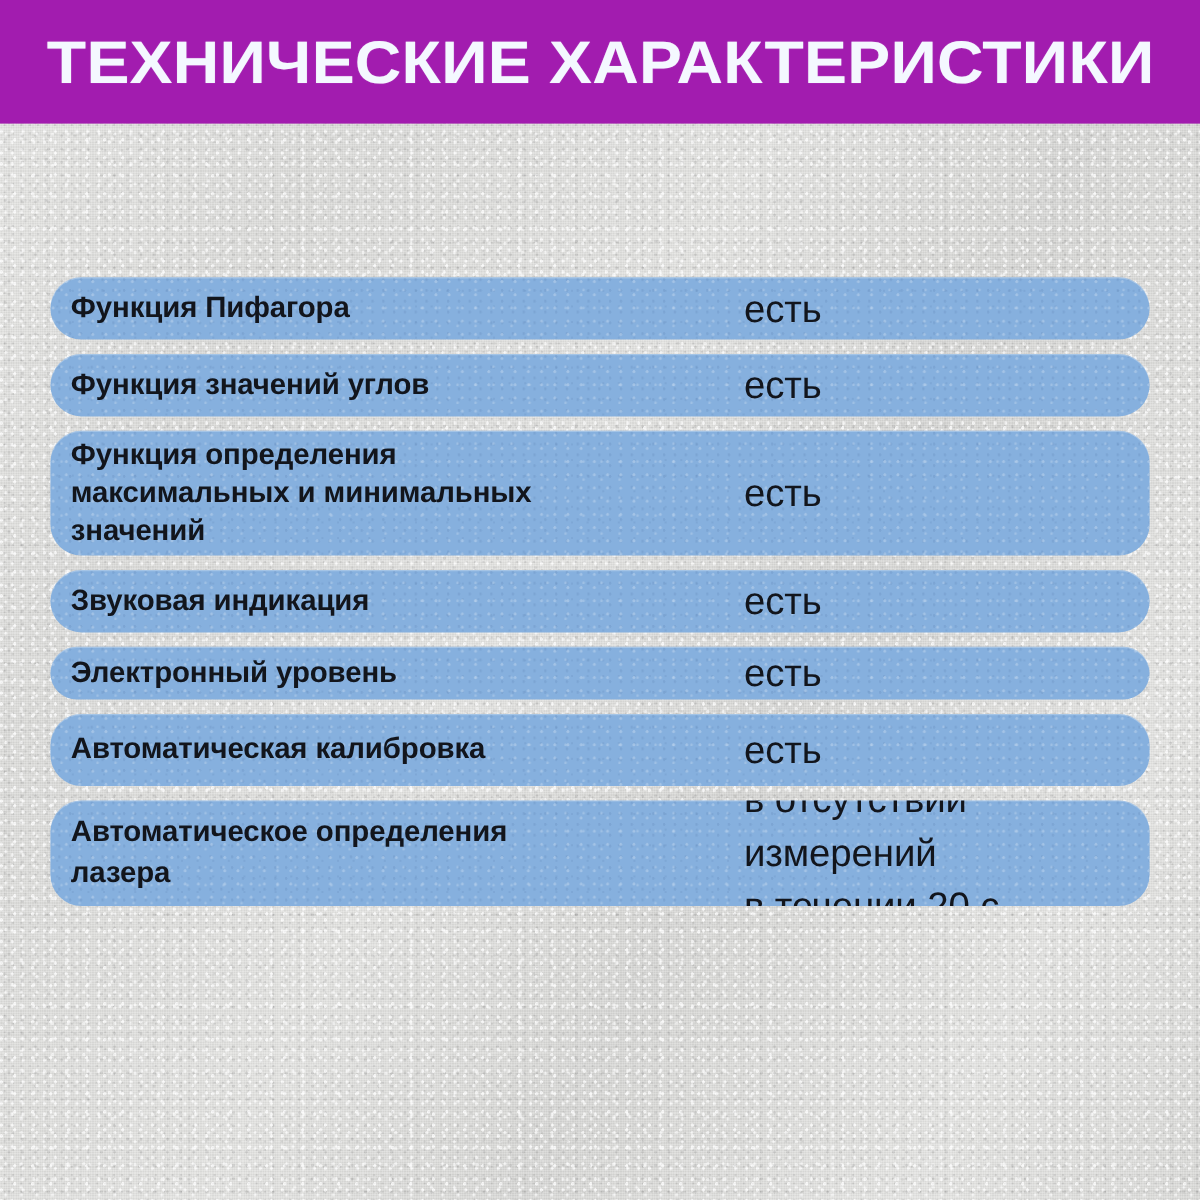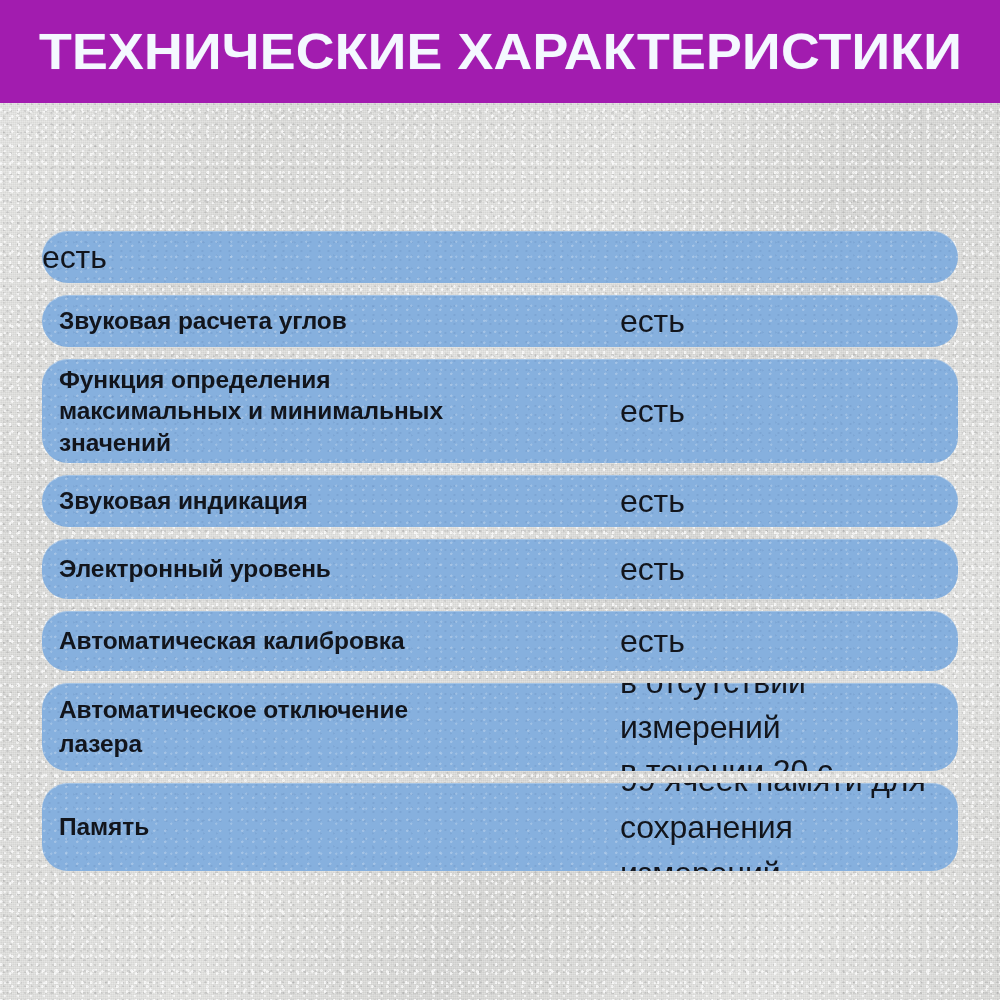--- a/index.html
+++ b/index.html
@@ -131,21 +131,21 @@
     line-height: 1.32;
     letter-spacing: -0.1px;
     padding-right: 14px;
   }
 
   
   .h1 { height: 52px; }
   .h2 { height: 52px; }
   .h3 { height: 104px; }
   .h4 { height: 52px; }
-  .h5 { height: 60px; }
+  .h5 { height: 44px; }
   .h6 { height: 60px; justify-content: space-between; }
   .h7 { height: 88px; }
   .h8 { height: 88px; }
 
   .spec-row.tall-3 .spec-label { line-height: 1.28; }
   .spec-row.tall-7 .spec-label,
   .spec-row.tall-7 .spec-value { line-height: 1.40; }
   .spec-row.tall-8 .spec-value { line-height: 1.45; }
   .pre { white-space: pre-line; }
 </style>
@@ -156,25 +156,26 @@
   <div id="grain"></div>
 </div>
 
 <div class="header-band">
   <div class="header-title" style="transform: scaleX(1.0733);">ТЕХНИЧЕСКИЕ ХАРАКТЕРИСТИКИ</div>
 </div>
 
 <div class="spec-table">
 
   <div class="spec-row h1">
+    <div class="spec-label pre">Функция Пифагора</div>
     <div class="spec-value pre">есть</div>
   </div>
 
   <div class="spec-row h2">
-    <div class="spec-label pre">Звуковая расчета углов</div>
+    <div class="spec-label pre">Функция значений углов</div>
     <div class="spec-value pre">есть</div>
   </div>
 
   <div class="spec-row h3 tall-3">
     <div class="spec-label pre">Функция определения
 максимальных и минимальных
 значений</div>
     <div class="spec-value pre">есть</div>
   </div>
 
@@ -187,25 +188,20 @@
     <div class="spec-label pre">Электронный уровень</div>
     <div class="spec-value pre">есть</div>
   </div>
 
   <div class="spec-row h6">
     <div class="spec-label pre">Автоматическая калибровка</div>
     <div class="spec-value pre">есть</div>
   </div>
 
   <div class="spec-row h7 tall-7">
-    <div class="spec-label pre">Автоматическое отключение
+    <div class="spec-label pre">Автоматическое определения
 лазера</div>
     <div class="spec-value pre">в отсутствии измерений
 в течении 20 с</div>
   </div>
 
-  <div class="spec-row h8 tall-8">
-    <div class="spec-label pre">Память</div>
-    <div class="spec-value pre">99 ячеек памяти для
-сохранения измерений</div>
-  </div>
 
 </div>
 
 </body></html>

